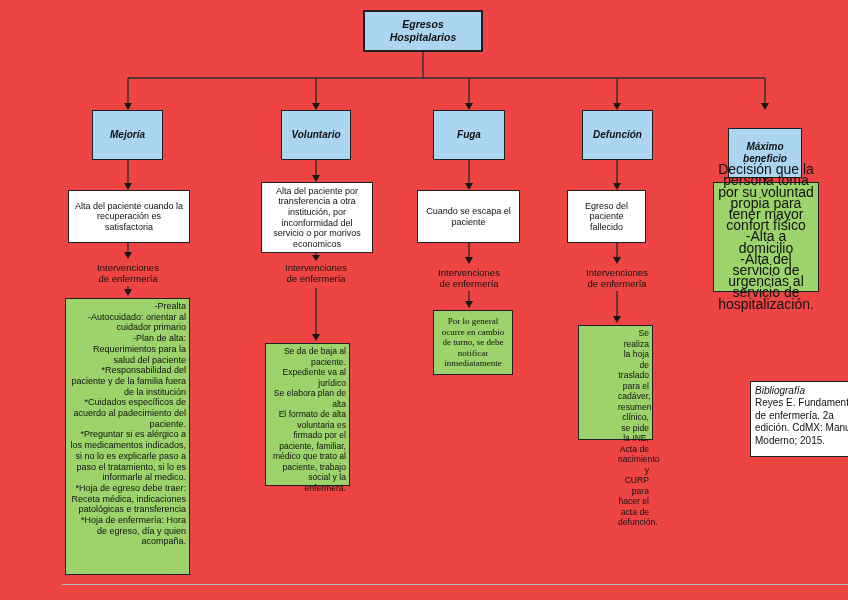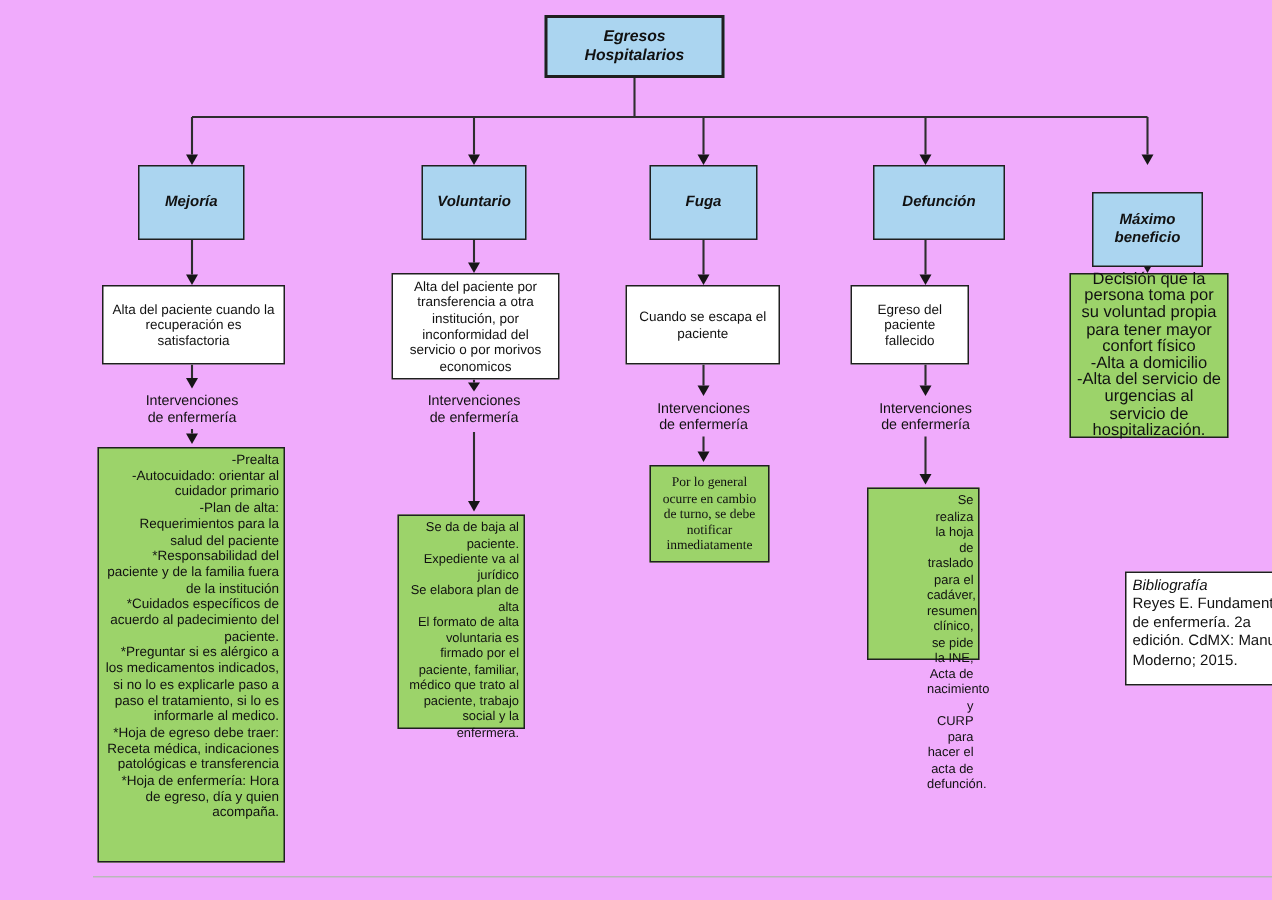--- a/index.html
+++ b/index.html
@@ -1,18 +1,18 @@
 <!DOCTYPE html>
 <html style="--node-blue: #abd5f0; --node-green: #9cd36a; --node-border: #1f1f1f; --connector: #2e2e2e;"><head>
 <meta charset="utf-8">
 <style>
   html,body { margin:0; padding:0; background:#ffffff; }
   #canvas {
     position:relative; width:848px; height:600px; overflow:hidden;
-    background:#f0abfc; font-family:"Liberation Sans", sans-serif; color:#111;
+    background:#ef4444; font-family:"Liberation Sans", sans-serif; color:#111;
   }
   svg.connectors { position:absolute; left:0; top:0; pointer-events:none; }
   .node {
     position:absolute; box-sizing:border-box; border:1.6px solid var(--node-border,#1f1f1f);
   }
   .flex-c { display:flex; align-items:center; justify-content:center; text-align:center; }
   .blue  { background:var(--node-blue,#abd5f0); }
   .green { background:var(--node-green,#9cd36a); }
   .white { background:#ffffff; }
   .hdr   { font-weight:bold; font-style:italic; font-size:10px; line-height:1.2; }
@@ -80,29 +80,29 @@
       <polygon points="613,316 621,316 617,323"></polygon>
     </g>
   </svg>
 
   <div class="node blue flex-c top-hdr pre" style="left: 363px; top: 10px; width: 120px; height: 42px; white-space: pre-line;">Egresos
 Hospitalarios</div>
 
   <div class="node blue flex-c hdr pre" style="left: 92px; top: 110px; width: 71px; height: 50px; white-space: pre-line;">Mejoría</div>
   <div class="node blue flex-c hdr pre" style="left: 281px; top: 110px; width: 70px; height: 50px; white-space: pre-line;">Voluntario</div>
   <div class="node blue flex-c hdr pre" style="left: 433px; top: 110px; width: 72px; height: 50px; white-space: pre-line;">Fuga</div>
-  <div class="node blue flex-c hdr pre" style="left: 582px; top: 110px; width: 88px; height: 50px; white-space: pre-line;">Defunción</div>
+  <div class="node blue flex-c hdr pre" style="left: 582px; top: 110px; width: 71px; height: 50px; white-space: pre-line;">Defunción</div>
   <div class="node blue flex-c hdr pre" style="left: 728px; top: 128px; width: 74px; height: 50px; white-space: pre-line;">Máximo
 beneficio</div>
 
   <div class="node white flex-c body" style="left:68px; top:190px; width:122px; height:53px; padding:2px 4px;">Alta del paciente cuando la recuperación es satisfactoria</div>
   <div class="node white flex-c body" style="left:261px; top:182px; width:112px; height:71px; padding:2px 4px;">Alta del paciente por transferencia a otra institución, por inconformidad del servicio o por morivos economicos</div>
   <div class="node white flex-c body" style="left:417px; top:190px; width:103px; height:53px; padding:2px 4px;">Cuando se escapa el paciente</div>
   <div class="node white flex-c body" style="left:567px; top:190px; width:79px; height:53px; padding:2px 4px;">Egreso del paciente fallecido</div>
-  <div class="node green flex-c pre" style="left: 713px; top: 182px; width: 106px; height: 110px; padding: 2px 3px; font-size: 11px; line-height: 11.2px; white-space: pre-line;">Decisión que la persona toma por su voluntad propia para tener mayor confort físico
+  <div class="node green flex-c pre" style="left: 713px; top: 182px; width: 106px; height: 110px; padding: 2px 3px; font-size: 14px; line-height: 11.2px; white-space: pre-line;">Decisión que la persona toma por su voluntad propia para tener mayor confort físico
 -Alta a domicilio
 -Alta del servicio de urgencias al servicio de hospitalización.</div>
 
   <div class="lbl" style="left:83px;  top:262px; width:90px;">Intervenciones
 de enfermería</div>
   <div class="lbl" style="left:271px; top:262px; width:90px;">Intervenciones
 de enfermería</div>
   <div class="lbl" style="left:424px; top:267px; width:90px;">Intervenciones
 de enfermería</div>
   <div class="lbl" style="left:572px; top:267px; width:90px;">Intervenciones

